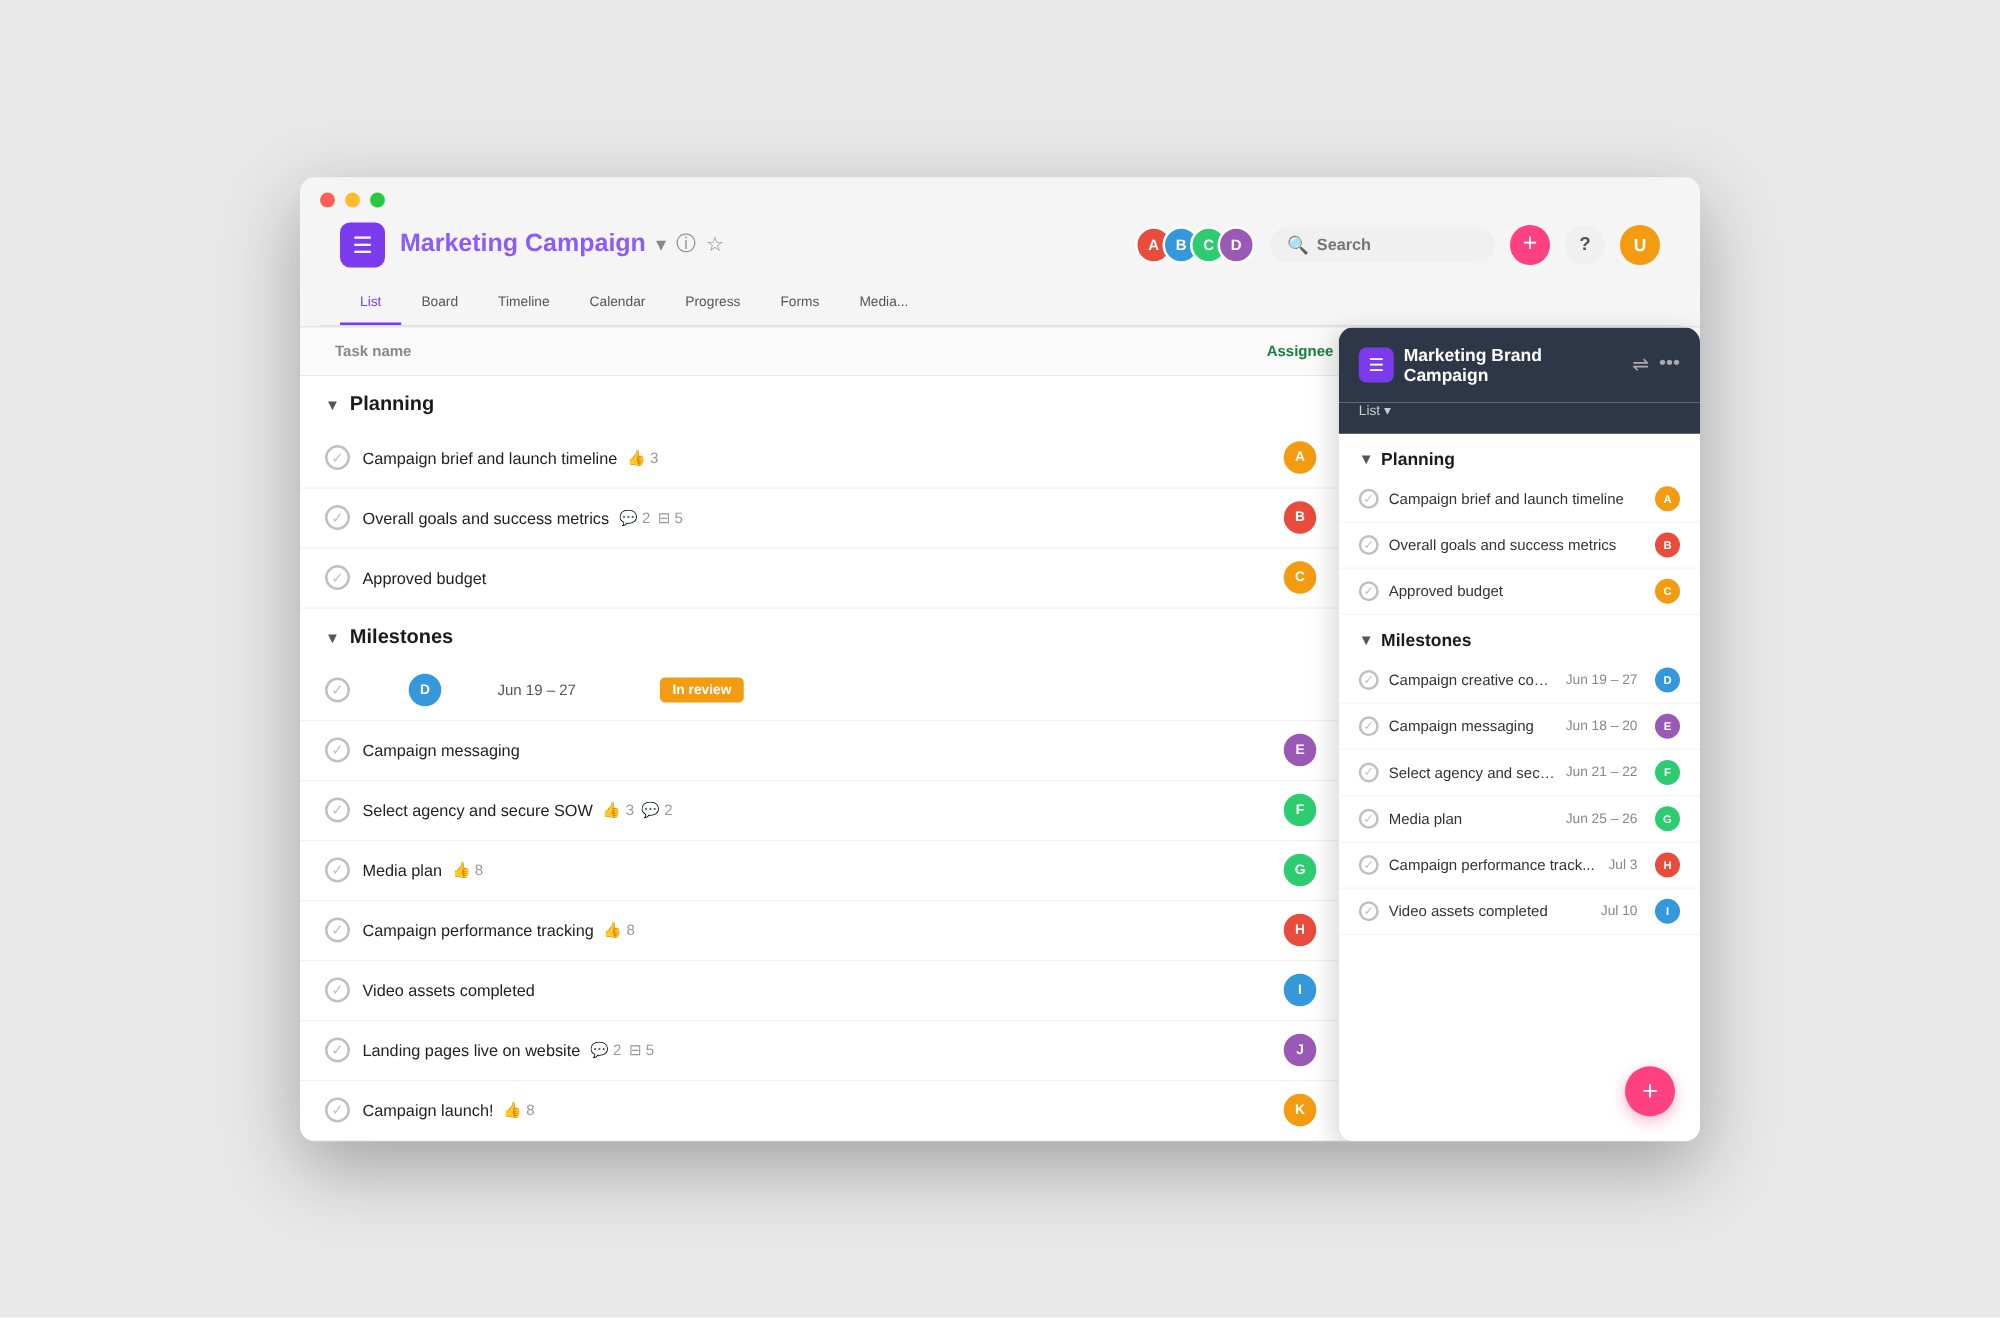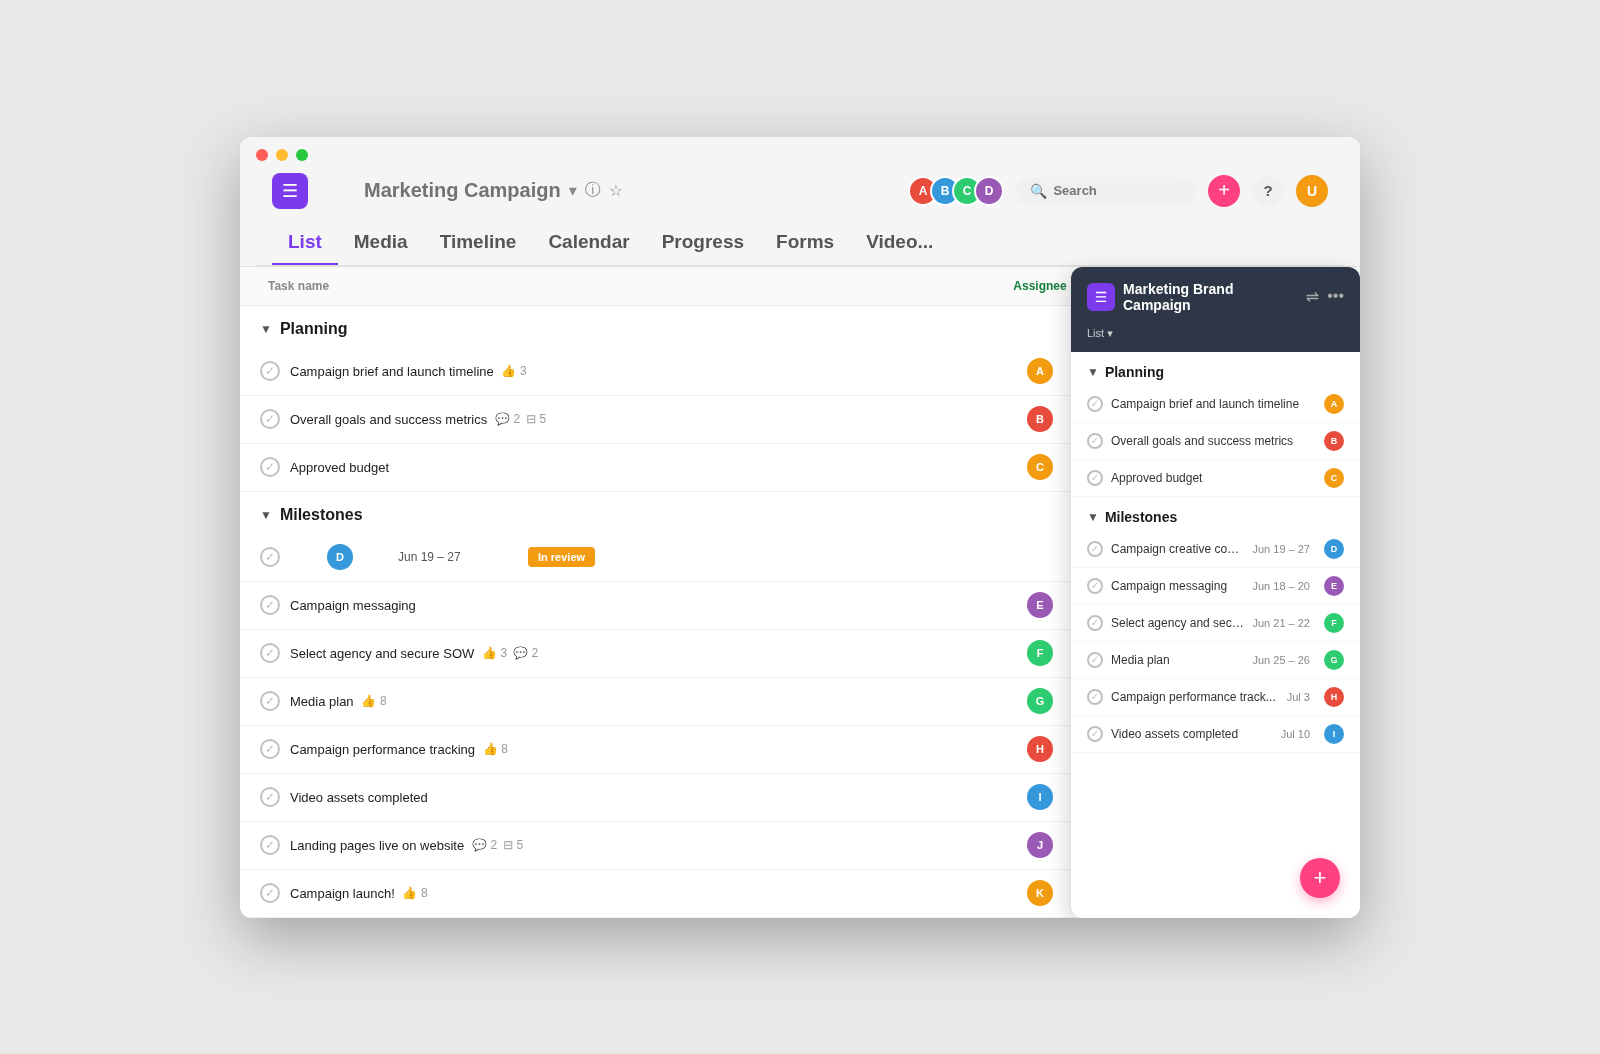--- a/index.html
+++ b/index.html
@@ -45,21 +45,21 @@
       background: #7c3aed;
       border-radius: 8px;
       display: flex; align-items: center; justify-content: center;
       color: white; font-size: 18px;
     }
     .project-title-area {
       display: flex; align-items: center; gap: 8px;
       flex: 1;
     }
     .project-title {
-      font-size: 20px; font-weight: 700; color: #737373; margin-left: 44px;
+      font-size: 20px; font-weight: 700; color: #8b5cf6;
     }
     .title-actions { display: flex; gap: 8px; align-items: center; }
     .title-actions span { color: #888; cursor: pointer; font-size: 16px; }
     .header-right {
       display: flex; align-items: center; gap: 12px;
       margin-left: auto;
     }
     .avatars { display: flex; }
     .avatar {
       width: 30px; height: 30px; border-radius: 50%;
@@ -103,21 +103,21 @@
       display: flex; align-items: center; justify-content: center;
       font-size: 14px; color: white; font-weight: 700;
     }
     .nav-tabs {
       display: flex; gap: 0;
       padding: 0 16px;
       border-bottom: 1px solid #e0e0e0;
       background: #f5f5f5;
     }
     .nav-tab {
-      padding: 10px 16px; font-size: 19px; font-weight: 700;
+      padding: 10px 16px; font-size: 11px; font-weight: 400;
       color: #555; cursor: pointer; border-bottom: 2px solid transparent;
       text-decoration: none;
     }
     .nav-tab.active {
       color: #7c3aed; border-bottom: 2px solid #7c3aed;
     }
     .content {
       display: flex;
       position: relative;
     }
@@ -288,26 +288,26 @@
           <span class="search-icon">🔍</span>
           <input type="text" placeholder="Search" style="">
         </div>
         <button class="add-btn">+</button>
         <button class="help-btn">?</button>
         <div class="user-avatar">U</div>
       </div>
     </div>
     <div class="nav-tabs">
       <a class="nav-tab active">List</a>
-      <a class="nav-tab">Media</a>
+      <a class="nav-tab">Board</a>
       <a class="nav-tab">Timeline</a>
       <a class="nav-tab">Calendar</a>
       <a class="nav-tab">Progress</a>
       <a class="nav-tab">Forms</a>
-      <a class="nav-tab">Video...</a>
+      <a class="nav-tab">Media...</a>
     </div>
   </div>
 
   <div class="content">
 
     <div class="main-table">
       <div class="table-header">
         <div class="col-task">Task name</div>
         <div class="col-assignee">Assignee</div>
         <div class="col-duedate">Due date</div>

